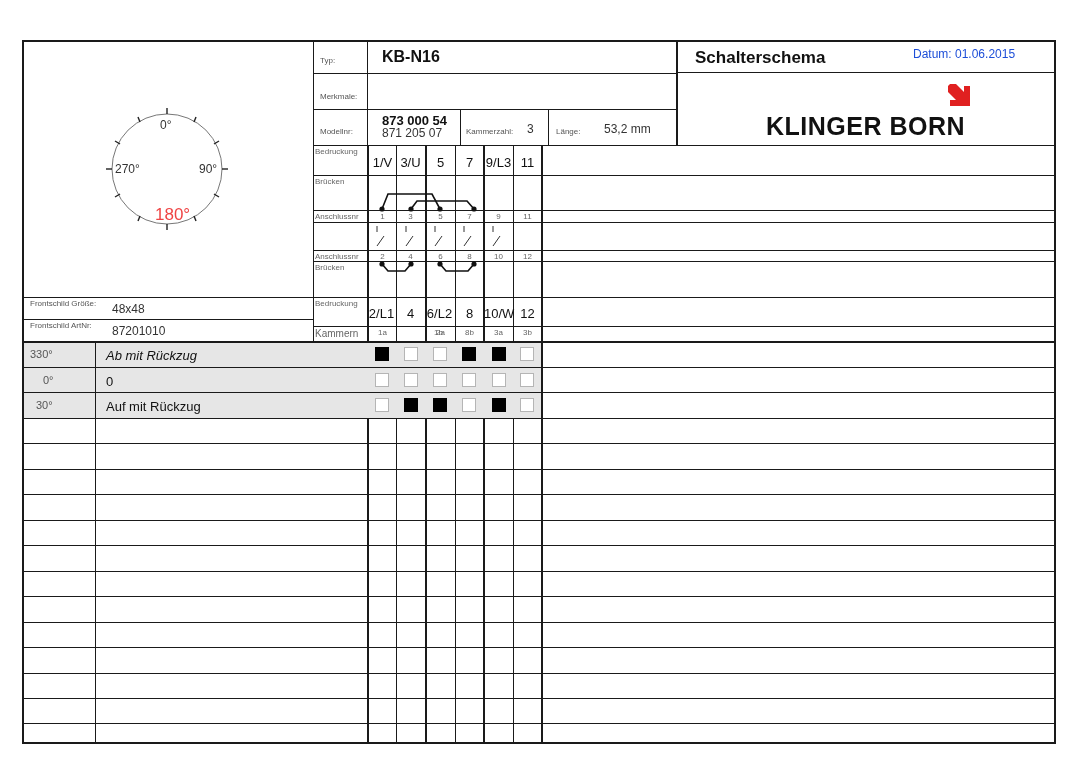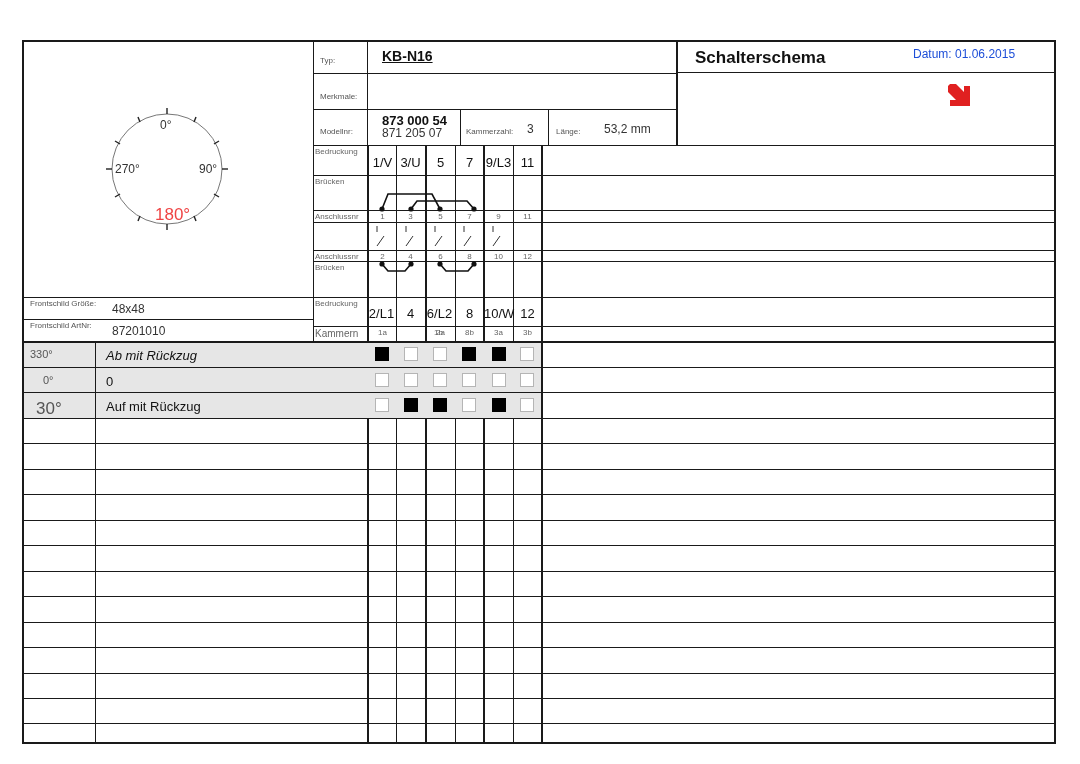--- a/index.html
+++ b/index.html
@@ -53,37 +53,38 @@
 <div class="ln" style="left:313px;top:40px;width:1px;height:302px;"></div>
 
 <div class="ln" style="left:367px;top:40px;width:1px;height:106px;"></div>
 <div class="ln" style="left:313px;top:73px;width:363px;height:1px;"></div>
 <div class="ln" style="left:313px;top:109px;width:363px;height:1px;"></div>
 <div class="ln" style="left:460px;top:109px;width:1px;height:37px;"></div>
 <div class="ln" style="left:548px;top:109px;width:1px;height:37px;"></div>
 <div class="ln" style="left:676px;top:40px;width:2px;height:106px;"></div>
 
 <span class="tx sm" style="left:320px;top:56px;">Typ:</span>
-<span class="tx" style="left:382px;top:48px;font-size:14px;font-weight:bold;text-decoration:underline;">KB-N16</span>
+<span class="tx" style="left:382px;top:48px;font-size:16px;font-weight:bold;">KB-N16</span>
 <span class="tx sm" style="left:320px;top:92px;">Merkmale:</span>
 <span class="tx sm" style="left:320px;top:127px;">Modellnr:</span>
 <span class="tx" style="left:382px;top:113px;font-size:13px;font-weight:bold;">873 000 54</span>
 <span class="tx" style="left:382px;top:126px;font-size:12px;color:#333;">871 205 07</span>
 <span class="tx sm" style="left:466px;top:127px;">Kammerzahl:</span>
 <span class="tx" style="left:527px;top:122px;font-size:12px;color:#333;">3</span>
 <span class="tx sm" style="left:556px;top:127px;">Länge:</span>
 <span class="tx" style="left:604px;top:122px;font-size:12px;color:#333;">53,2 mm</span>
 
 <div class="ln" style="left:676px;top:72px;width:380px;height:1px;"></div>
 <span class="tx" style="left:695px;top:48px;font-size:17px;font-weight:bold;">Schalterschema</span>
 <span class="tx" style="left:913px;top:47px;font-size:12px;color:#1d4ed8;">Datum: 01.06.2015</span>
 <div class="abs" style="left:766px;top:82px;width:210px;height:60px;">
   <svg class="abs" style="left:180px;top:0;" width="28" height="28" viewBox="0 0 28 28">
     <polygon points="4,2 10,2 18,10 18,4 24,4 24,24 4,24 4,18 10,18 2,10 2,4" fill="#e02020" transform="rotate(0 14 14)"></polygon>
   </svg>
+  <span class="tx" style="left:0;top:30px;font-size:25px;font-weight:bold;letter-spacing:0.5px;">KLINGER BORN</span>
 </div>
 
 <div class="ln" style="left:313px;top:145px;width:743px;height:1px;"></div>
 
 <div class="ln" style="left:367px;top:145px;width:2px;height:599px;"></div>
 <div class="ln" style="left:396px;top:145px;width:1px;height:599px;"></div>
 <div class="ln" style="left:425px;top:145px;width:2px;height:599px;"></div>
 <div class="ln" style="left:455px;top:145px;width:1px;height:599px;"></div>
 <div class="ln" style="left:483px;top:145px;width:2px;height:599px;"></div>
 <div class="ln" style="left:513px;top:145px;width:1px;height:599px;"></div>
@@ -215,21 +216,21 @@
   <span class="tx" style="left:106px;top:374px;font-size:13px;">0</span>
   <div class="box" style="left:375px;top:373px;"></div>
   <div class="box" style="left:404px;top:373px;"></div>
   <div class="box" style="left:433px;top:373px;"></div>
   <div class="box" style="left:462px;top:373px;"></div>
   <div class="box" style="left:492px;top:373px;"></div>
   <div class="box" style="left:520px;top:373px;"></div>
 </div>
 
 <div>
-  <span class="tx" style="left:36px;top:399px;font-size:17px;color:#555;">30°</span>
+  <span class="tx" style="left:36px;top:399px;font-size:11px;color:#555;">30°</span>
   <span class="tx" style="left:106px;top:399px;font-size:13px;">Auf mit Rückzug</span>
   <div class="box" style="left:375px;top:398px;"></div>
   <div class="box on" style="left:404px;top:398px;"></div>
   <div class="box on" style="left:433px;top:398px;"></div>
   <div class="box" style="left:462px;top:398px;"></div>
   <div class="box on" style="left:492px;top:398px;"></div>
   <div class="box" style="left:520px;top:398px;"></div>
 </div>
 
 </body></html>

